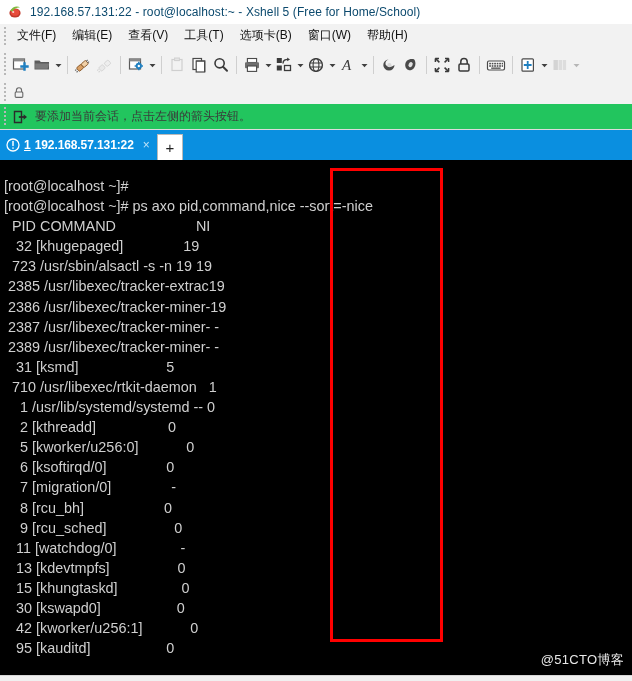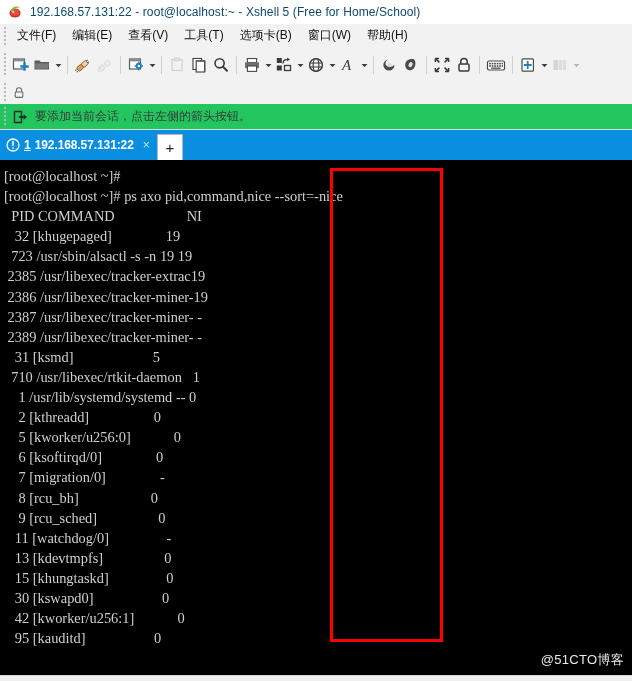--- a/index.html
+++ b/index.html
@@ -218,22 +218,22 @@
   
   .terminal-wrap {
     flex: 1 1 auto;
     background: #000000;
     position: relative;
     overflow: hidden;
   }
   .terminal {
     position: absolute;
     inset: 0;
-    padding: 6px 0 0 4px;
-    font-family: Liberation Serif, serif;
+    padding: 16px 0 0 4px;
+    font-family: Liberation Sans, sans-serif;
     font-size: 14.4px;
     line-height: 20.1px;
     color: #cfcfcf;
     white-space: pre;
     letter-spacing: 0px;
   }
   .term-line { height: 20.1px; }
 
   
   .annot-rect {

